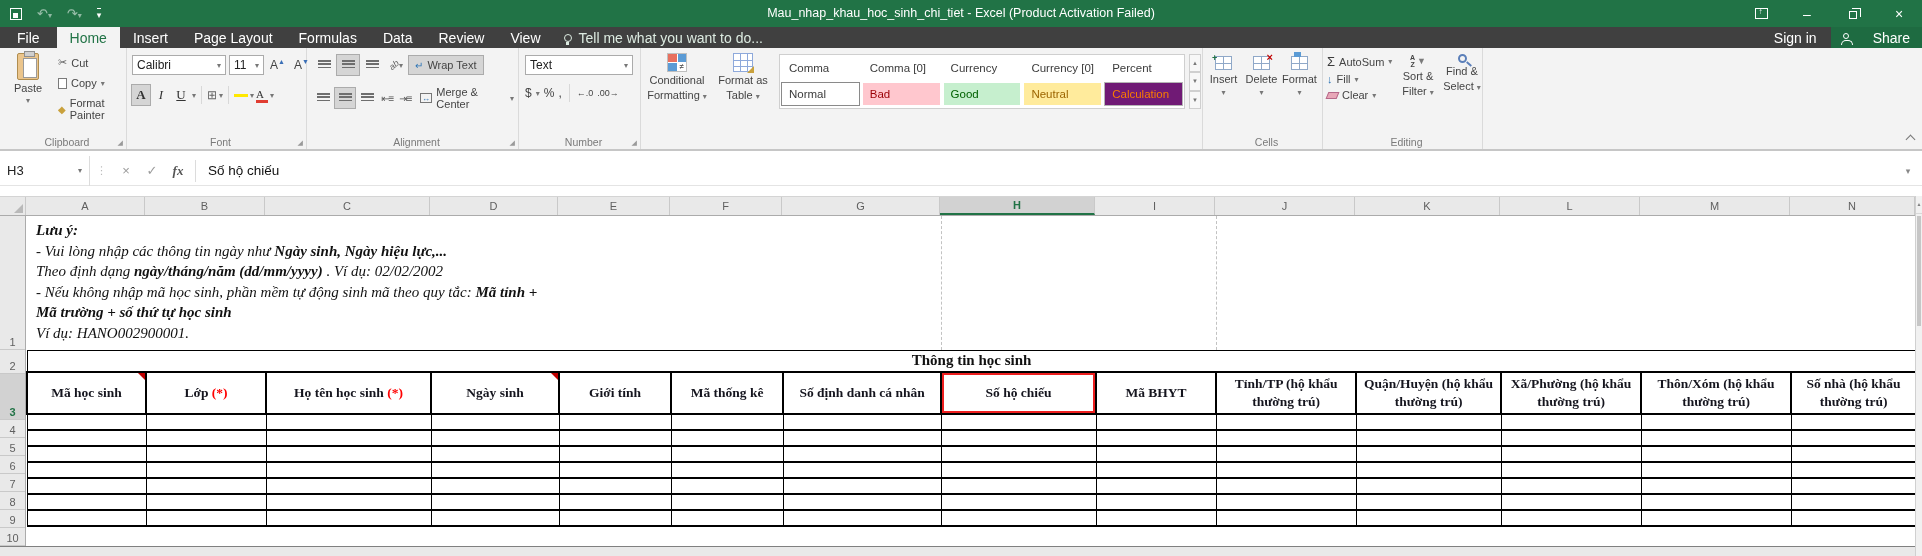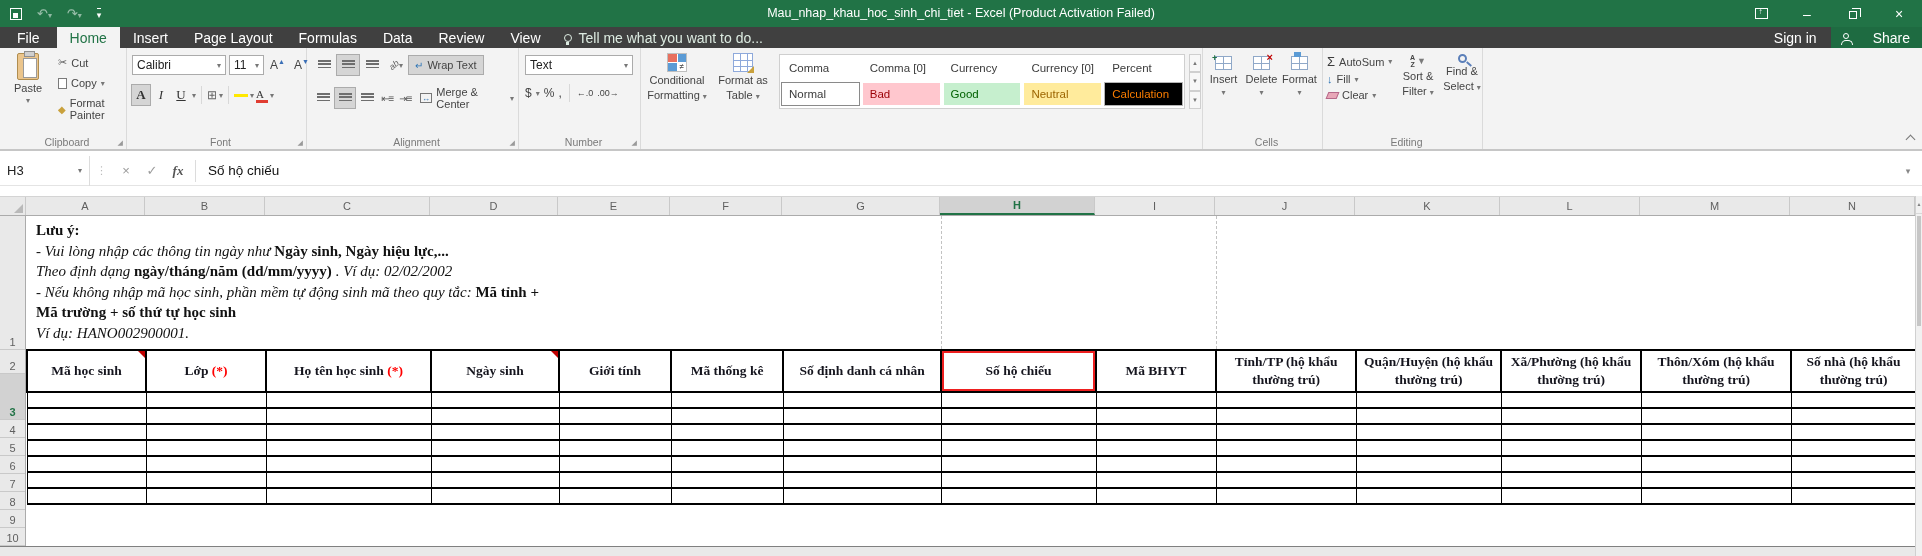--- a/index.html
+++ b/index.html
@@ -107,21 +107,21 @@
 .fticon { width:20px; height:19px; border:1px solid #8EA9DB;
   background:linear-gradient(#8EA9DB 0 0) 0 6px/100% 1px no-repeat, linear-gradient(#8EA9DB 0 0) 0 12px/100% 1px no-repeat,
   linear-gradient(90deg,#8EA9DB 0 0) 6px 0/1px 100% no-repeat, linear-gradient(90deg,#8EA9DB 0 0) 13px 0/1px 100% no-repeat, #fff; position:relative; }
 .fticon:after { content:""; position:absolute; right:-2px; bottom:-2px; width:0; height:0; border-left:7px solid transparent; border-bottom:7px solid #C9A13C; }
 .gallery { position:absolute; left:138px; top:6px; width:406px; height:55px; background:#fff; border:1px solid #CFCFCF; display:grid; grid-template-columns:repeat(5,1fr); grid-auto-rows:26px; align-items:center; }
 .stylecell { height:22px; margin:1px 2px; line-height:22px; padding-left:7px; font-size:11.5px; color:#3B3B3B; white-space:nowrap; overflow:hidden; }
 .st-normal { outline:1.5px solid #8A8A8A; background:#fff; }
 .st-bad { background:#FFC7CE; color:#9C0006; }
 .st-good { background:#C6EFCE; color:#006100; }
 .st-neutral { background:#FFEB9C; color:#9C6500; }
-.st-calc { background:#000000; color:#FA7D00; outline:1px solid #B5B5B5; }
+.st-calc { background:#701a75; color:#FA7D00; outline:1px solid #B5B5B5; }
 .galscroll { position:absolute; left:548px; top:6px; width:12px; height:55px; display:flex; flex-direction:column; }
 .galscroll span { flex:1; border:1px solid #CFCFCF; background:#F7F7F7; font-size:6px; color:#777; text-align:center; line-height:16px; }
 
 
 .g-cells { width:120px; }
 .cellbtn { position:absolute; top:8px; width:37px; display:flex; flex-direction:column; align-items:center; gap:3px; }
 .cb1 { left:2px; } .cb2 { left:40px; } .cb3 { left:78px; }
 .cellgrid { width:17px; height:14px; border:1px solid #8FA8C8;
   background:linear-gradient(#8FA8C8 0 0) center/100% 1px no-repeat, linear-gradient(90deg,#8FA8C8 0 0) center/1px 100% no-repeat, #fff; position:relative; }
 .ovl-ins { position:absolute; left:-4px; top:-4px; font-size:9px; color:#217346; font-weight:bold; }
@@ -170,21 +170,21 @@
 .gr { display:flex; align-items:flex-end; justify-content:center; border-bottom:1px solid #C9C9C9; padding-bottom:1px; }
 .gr.sel { background:#D2D2D2; color:#217346; font-weight:bold; }
 
 
 table.sheet { position:absolute; left:26px; top:216px; width:1889px; border-collapse:collapse; table-layout:fixed; }
 table.sheet td { overflow:hidden; }
 tr.row1 td { border:none; background:#fff; }
 td.note-cell { background:#C9E1B0; border-right:1px solid #4A4A4A; vertical-align:top; padding:4px 9px 0 9px;
   font-family:"Liberation Serif", serif; font-size:15px; color:#111; line-height:20.5px; }
 .nit { font-style:italic; }
-.nbi { font-weight:bold; }
+.nbi { font-style:italic; font-weight:bold; }
 td.blank.pb { border-left:1px dashed #C2C2C2; }
 tr.row2 td { border-top:1px solid #000; border-left:1px solid #000; border-right:1px solid #000; height:22px;
   text-align:center; font-family:"Liberation Serif", serif; font-weight:bold; font-size:15px; color:#111; }
 tr.hdr td { border:2px solid #000; height:42px; background:#fff; text-align:center; vertical-align:middle;
   font-family:"Liberation Serif", serif; font-weight:bold; font-size:13.5px; color:#15151E; line-height:1.3; padding:1px 3px; position:relative; }
 .req { color:#FF0000; }
 .tri { position:absolute; top:0; right:0; width:0; height:0; border-top:7px solid #C00000; border-left:7px solid transparent; }
 .redbox { position:absolute; left:-1px; top:-1px; right:-1px; bottom:-1px; border:3px solid #EE1F1F; z-index:5; pointer-events:none; }
 tr.r td { border-left:1px solid #000; border-right:1px solid #000; border-bottom:2px solid #000; height:16px; background:#fff; }
 
@@ -536,20 +536,23 @@
           <td class="blank"></td>
       <td class="blank"></td>
           <td class="blank pb"></td>
       <td class="blank"></td>
           <td class="blank pb"></td>
       <td class="blank"></td>
           <td class="blank"></td>
       <td class="blank"></td>
           <td class="blank"></td>
     </tr>
+    <tr class="row2">
+      <td colspan="14">Thông tin học sinh</td>
+    </tr>
     <tr class="hdr">
       <td><span>Mã học sinh</span><span class="tri"></span></td>
       <td><span>Lớp </span><span class="req">(*)</span></td>
       <td><span>Họ tên học sinh </span><span class="req">(*)</span></td>
       <td><span>Ngày sinh</span><span class="tri"></span></td>
       <td><span>Giới tính</span></td>
       <td><span>Mã thống kê</span></td>
       <td><span>Số định danh cá nhân</span></td>
       <td><span>Số hộ chiếu</span><span class="redbox"></span></td>
       <td><span>Mã BHYT</span></td>

